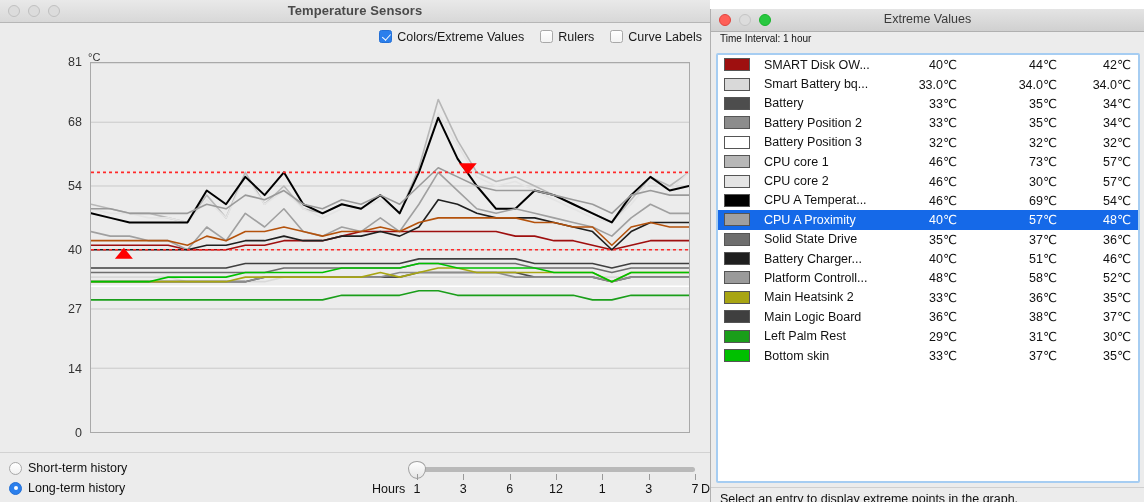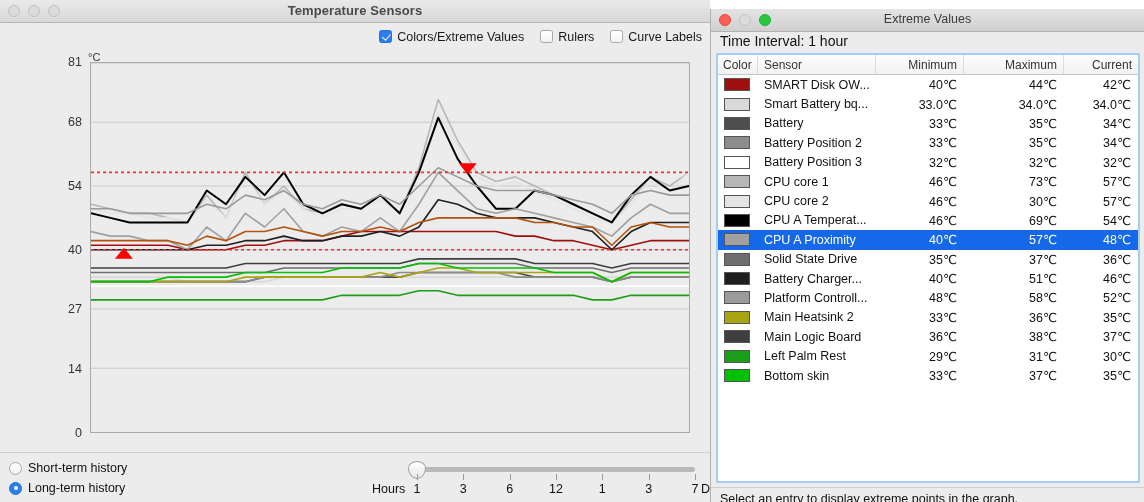--- a/index.html
+++ b/index.html
@@ -91,21 +91,21 @@
   }
   .titlebar2{
     position:relative;height:22px;
     background:linear-gradient(to bottom,#e4e4e4,#d0d0d0);
     border-bottom:1px solid #b0b0b0;
   }
   .titlebar2 .title{
     position:absolute;left:0;right:0;top:3px;text-align:center;
     font-size:12.5px;color:#3a3a3a;
   }
-  .interval{position:absolute;left:9px;top:24px;font-size:14px;color:#111;}
+  .interval{position:absolute;left:9px;top:24px;font-size:10px;color:#111;}
   .tablebox{
     position:absolute;left:5px;top:44px;width:424px;height:430px;
     background:#fff;border:2px solid #a6cdf2;border-radius:2px;box-sizing:border-box;
     overflow:hidden;
   }
   .thead{
     display:flex;height:19px;align-items:stretch;
     background:linear-gradient(to bottom,#fdfdfd,#f2f2f2);
     border-bottom:1px solid #c6c6c6;font-size:12px;color:#333;
   }
@@ -251,27 +251,20 @@
         <div class="tl close"></div>
         <div class="tl min-dis"></div>
         <div class="tl zoom"></div>
       </div>
       <div class="title">Extreme Values</div>
     </div>
 
     <div class="interval">Time Interval: 1 hour</div>
 
     <div class="tablebox">
-      <div class="thead">
-        <div class="th-color">Color</div>
-        <div class="th-sensor">Sensor</div>
-        <div class="th-min">Minimum</div>
-        <div class="th-max">Maximum</div>
-        <div class="th-cur">Current</div>
-      </div>
       <div id="table-body">
           <div class="trow">
             <div class="c-color">
               <div class="sw" style="background: rgb(158, 15, 15);"></div>
             </div>
             <div class="c-sensor">SMART Disk OW...</div>
             <div class="c-min">40℃</div>
             <div class="c-max">44℃</div>
             <div class="c-cur">42℃</div>
           </div>

